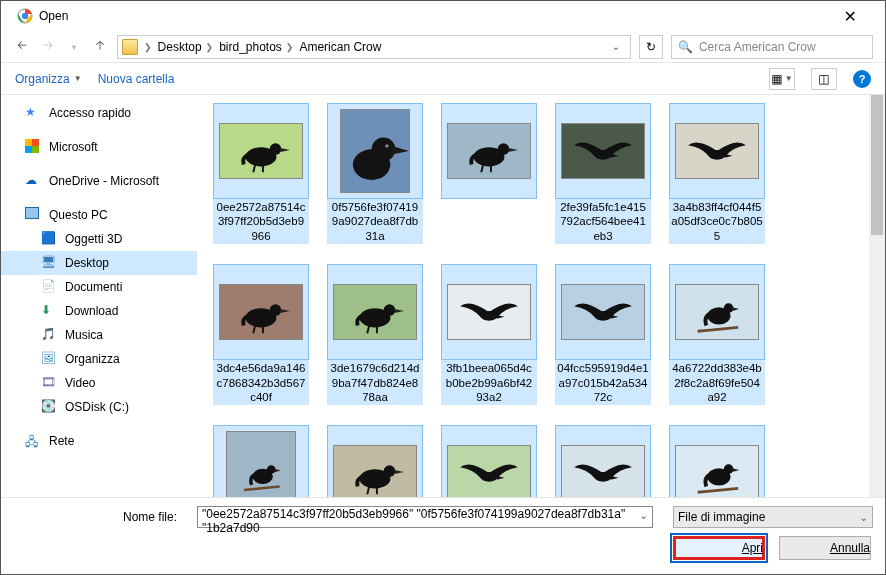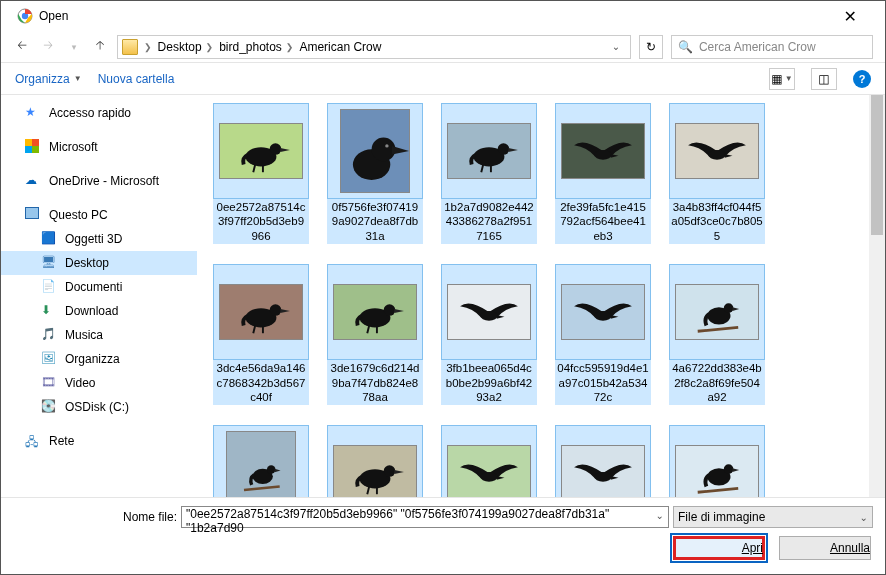--- a/index.html
+++ b/index.html
@@ -36,21 +36,21 @@
   .grid { display:flex; flex-wrap:wrap; gap: 20px 18px; }
   .cell { width: 96px; display:flex; flex-direction:column; align-items:center; }
   .cell.sel .thumb-wrap { background:#cde8ff; border:1px solid #83c0ef; }
   .cell.sel .fname { background:#cde8ff; }
   .thumb-wrap { width:96px; height:96px; display:flex; align-items:center; justify-content:center; border:1px solid transparent; }
   .thumb { width:84px; height:56px; border:1px solid #888; display:flex; align-items:center; justify-content:center; overflow:hidden; }
   .fname { width:96px; text-align:center; font-size:11.5px; line-height:1.25; word-break:break-all; padding: 1px 2px; }
   .files .scrollbar { position:absolute; right:0; top:0; width:16px; height:100%; background:#f0f0f0; }
   .files .scrollbar .sthumb{ position:absolute; top:0; left:2px; width:12px; height:140px; background:#c2c2c2; }
   .footer { border-top:1px solid #e5e5e5; padding: 8px 12px 10px 12px; }
-  .row { display:flex; align-items:center; gap:4px; margin-bottom:8px; }
+  .row { display:flex; align-items:center; gap:20px; margin-bottom:8px; }
   .row .lab { width: 164px; text-align:right; }
   .row .fileinput { flex:1; border:1px solid #888; height:22px; padding:0 18px 0 4px; font-size:12px; position:relative; background:#fff; }
   .row .fileinput .dd { position:absolute; right:4px; top:3px; color:#555; font-size:10px; }
   .row .filter { width:200px; border:1px solid #adadad; height:22px; padding:0 4px; display:flex; align-items:center; background:#e9e9e9; justify-content:space-between;}
   .btnrow { display:flex; justify-content:flex-end; gap: 14px; padding-right: 2px;}
   .btn { width:92px; height:24px; border:1px solid #adadad; background:#e9e9e9; display:flex;align-items:center;justify-content:flex-end;text-decoration:underline;}
   .btn.primary { outline: 2px solid #0a64c2; outline-offset: 1px; box-shadow: 0 0 0 1px #d22 inset; border:2px solid #d22; background:#e5f1fb;}
   
   svg.crow { width: 100%; height: 100%; }
 </style>
@@ -203,21 +203,20 @@
           <div class="fname">0f5756fe3f074199a9027dea8f7db31a</div>
         </div>
         <div class="cell sel">
           <div class="thumb-wrap">
             <div class="thumb" style="background:#9fb8c8;height:56px;width:84px">
               <svg class="crow" viewBox="0 0 80 56">
                 <use href="#crow-stand"></use>
               </svg>
             </div>
           </div>
-          <div class="fname">1b2a7d9082e44243386278a2f9517165</div>
         </div>
         <div class="cell sel">
           <div class="thumb-wrap">
             <div class="thumb" style="background:#4a5949;height:56px;width:84px">
               <svg class="crow" viewBox="0 0 80 56">
                 <use href="#crow-fly"></use>
               </svg>
             </div>
           </div>
           <div class="fname">2fe39fa5fc1e415792acf564bee41eb3</div>

